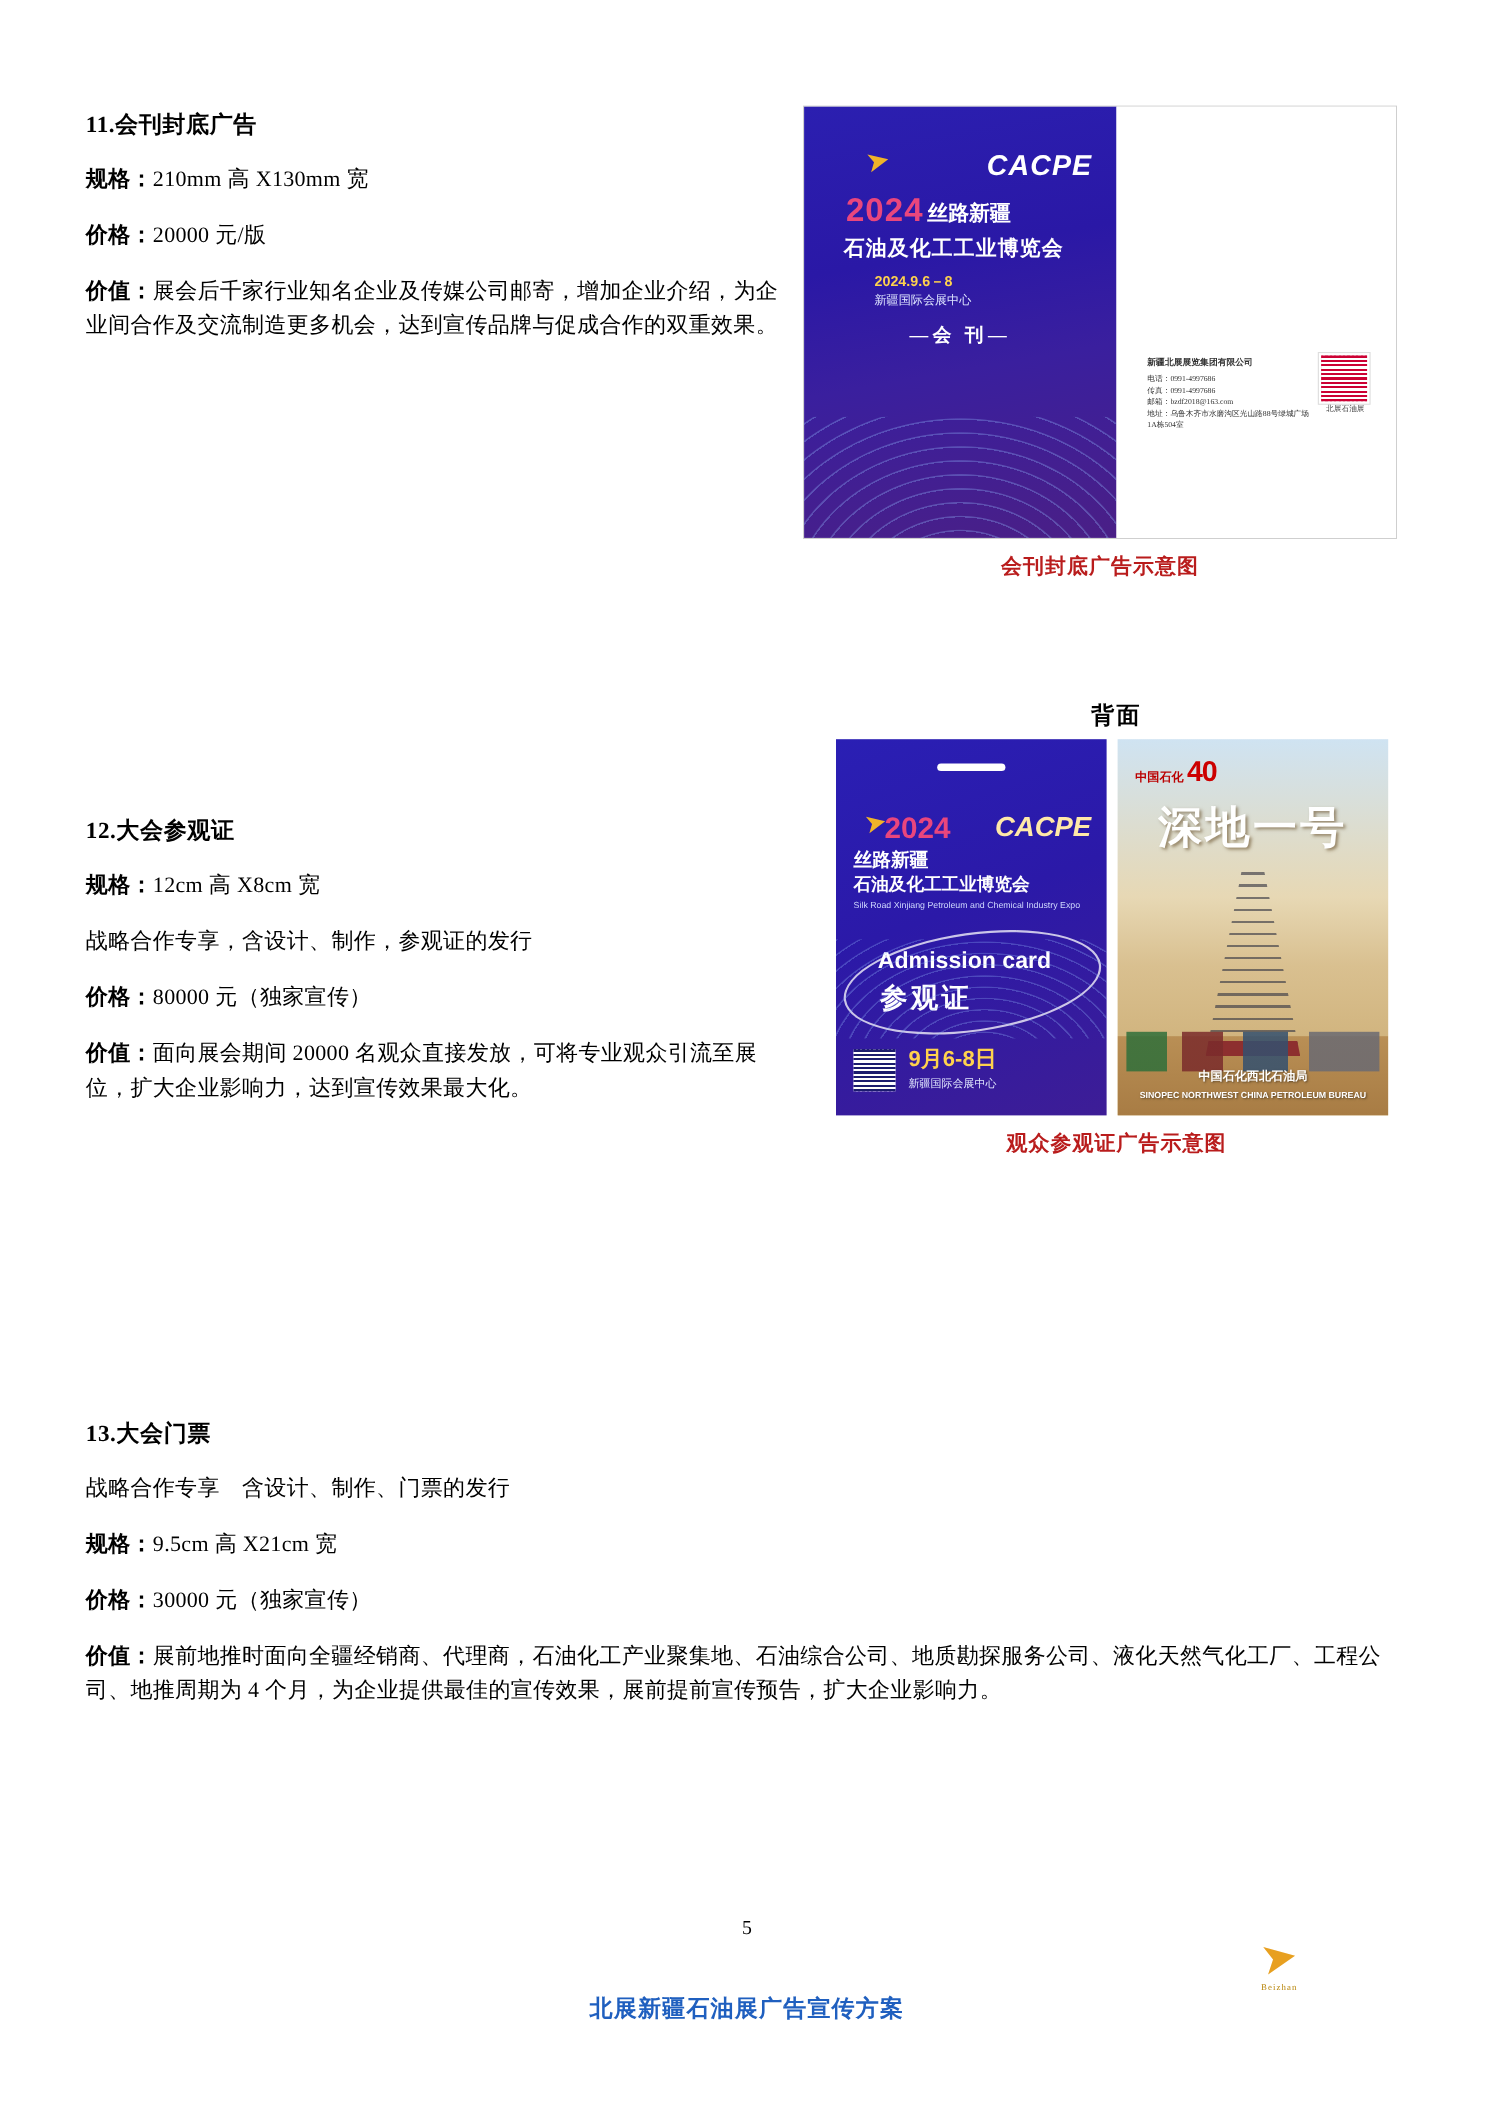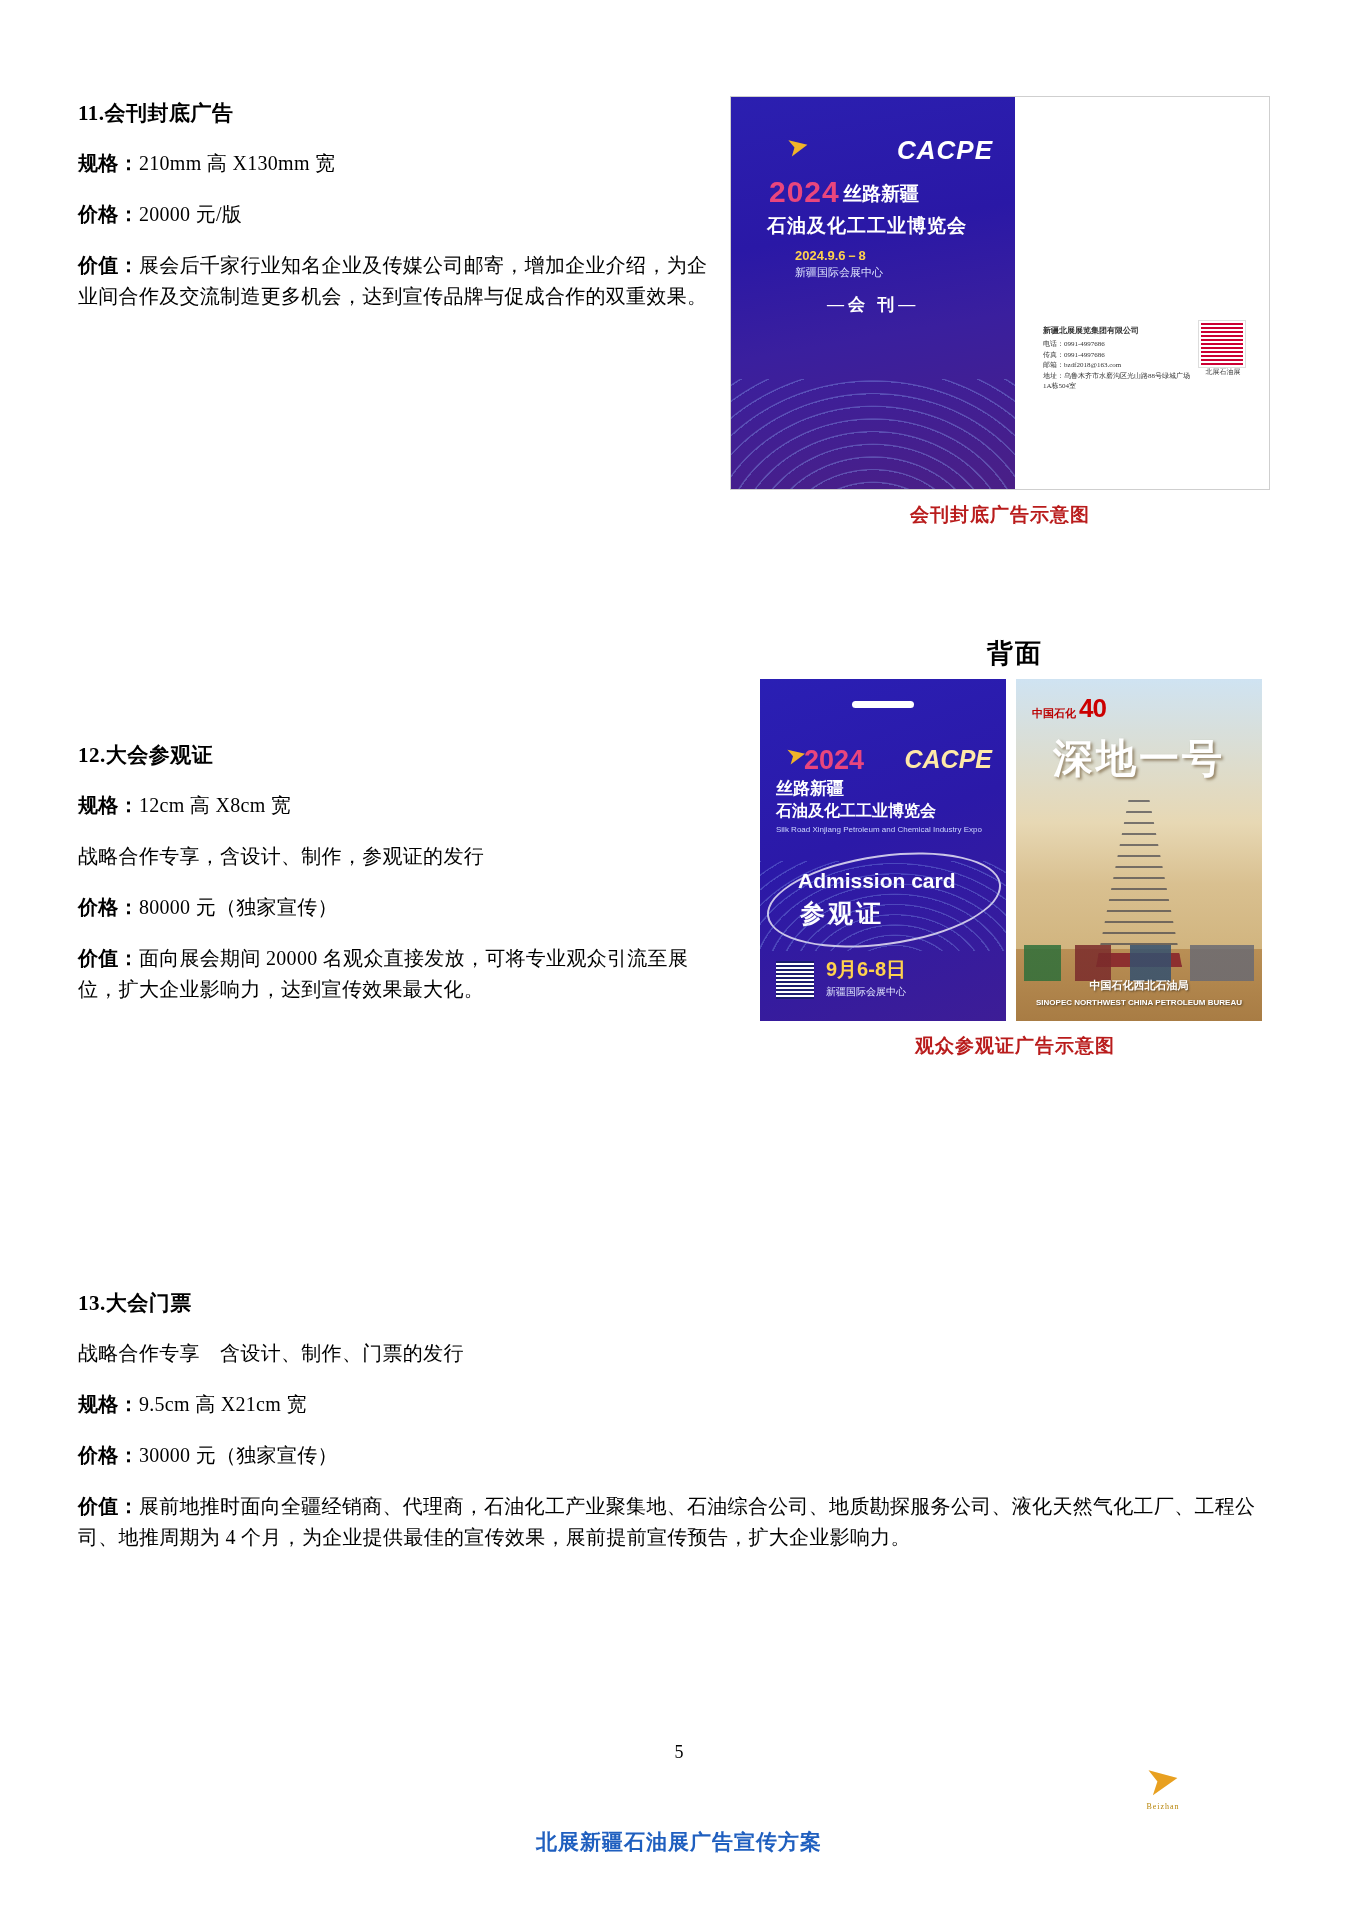--- a/index.html
+++ b/index.html
@@ -224,21 +224,21 @@
 
   
   #fig2 {
     left: 760px;
     top: 636px;
     width: 510px;
   }
   #fig2 .topline {
     text-align: center;
     font-weight: bold;
-    font-size: 26px;
+    font-size: 21px;
     margin-bottom: 8px;
     letter-spacing: 2px;
   }
   #fig2 .cards {
     display: flex;
     gap: 10px;
     height: 342px;
   }
   .card-front {
     width: 246px;
@@ -463,21 +463,20 @@
   }
   .footer-title {
     position: absolute;
     left: 0; right: 0;
     top: 1812px;
     text-align: center;
     color: #1f5fbf;
     font-weight: bold;
     font-size: 21px;
     letter-spacing: 1px;
-    margin-top: 16px;
   }
   .footer-logo {
     position: absolute;
     right: 150px;
     top: 1760px;
     width: 90px;
     text-align: center;
   }
   .footer-logo .glyph {
     font-size: 40px;

